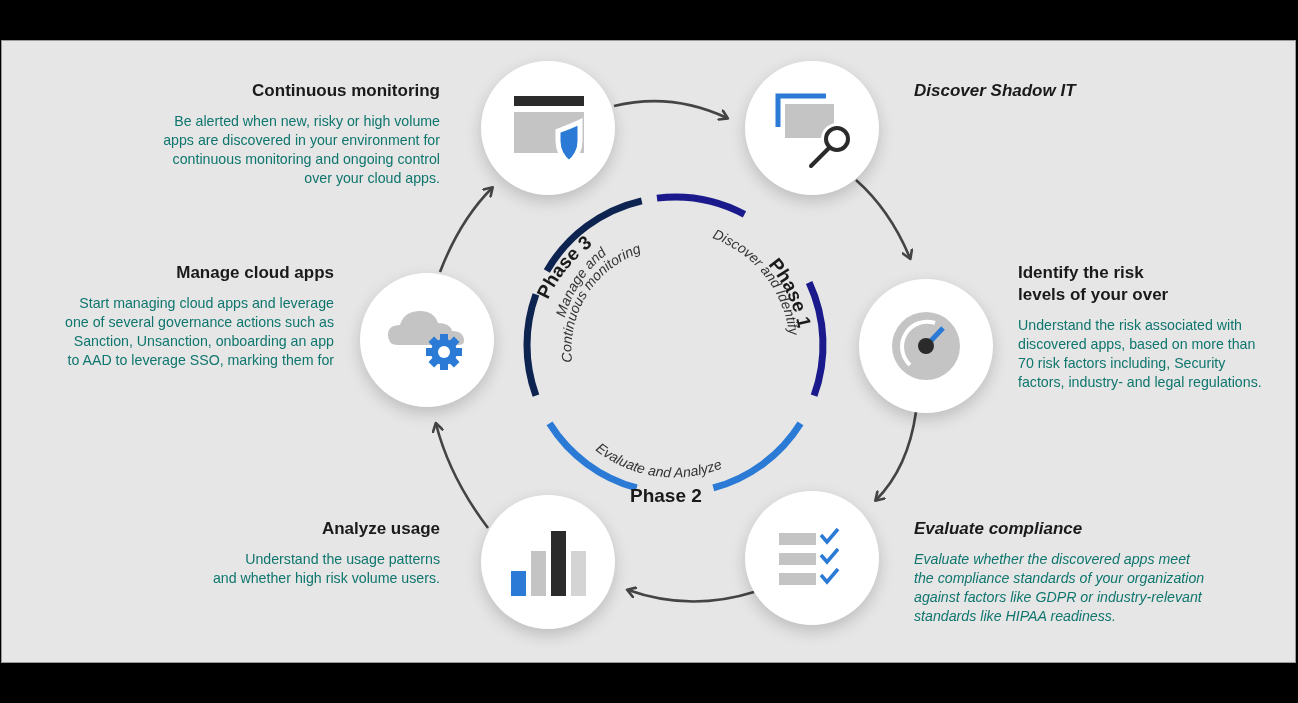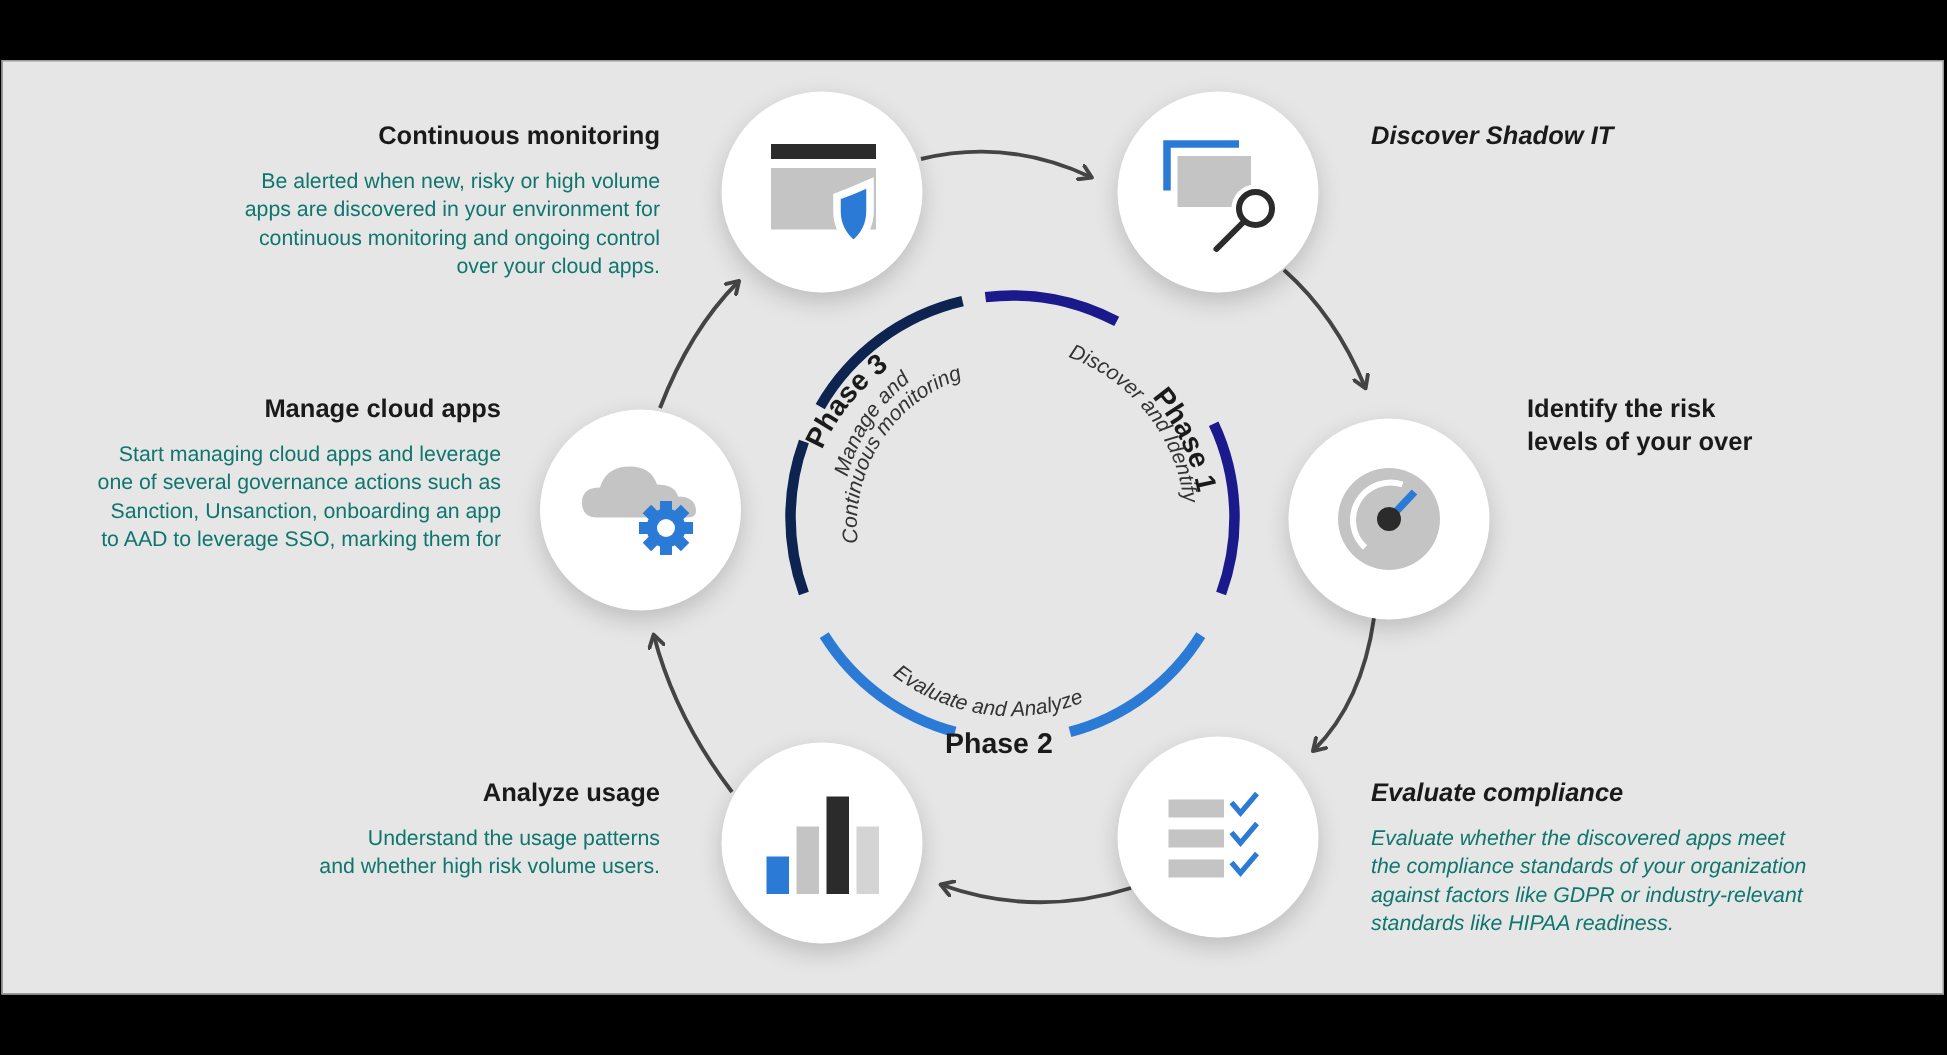--- a/index.html
+++ b/index.html
@@ -149,20 +149,26 @@
 
 <div class="block" style="left:914px;top:80px;width:300px;font-style:italic;">
   <h3>Discover Shadow IT</h3>
 </div>
 
 <div class="block" style="left:1018px;top:262px;width:280px;">
   <h3>
     <span>Identify the risk</span><br>
     <span>levels of your over</span>
   </h3>
+  <p>
+    <span>Understand the risk associated with</span><br>
+    <span>discovered apps, based on more than</span><br>
+    <span>70 risk factors including, Security</span><br>
+    <span>factors, industry- and legal regulations.</span>
+  </p>
 </div>
 
 <div class="block" style="left:914px;top:518px;width:360px;font-style:italic;">
   <h3>Evaluate compliance</h3>
   <p>
     <span>Evaluate whether the discovered apps meet</span><br>
     <span>the compliance standards of your organization</span><br>
     <span>against factors like GDPR or industry-relevant</span><br>
     <span>standards like HIPAA readiness.</span>
   </p>

